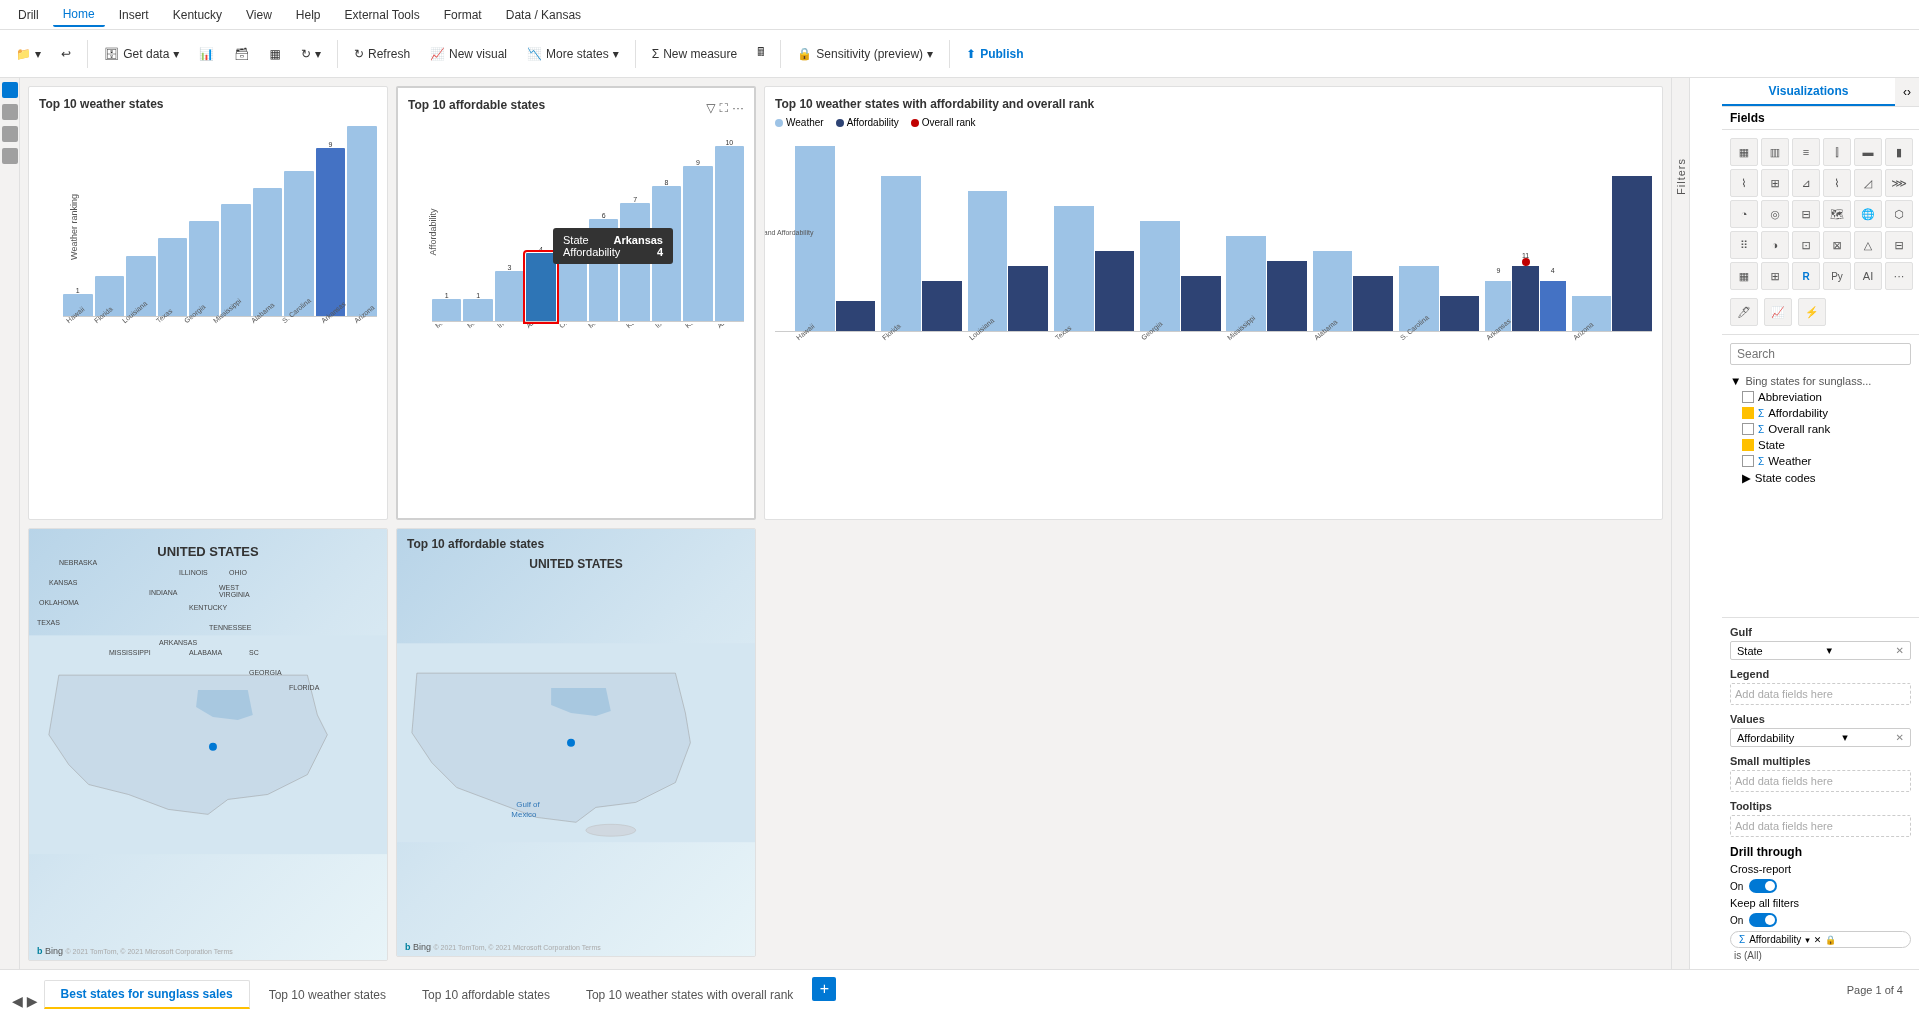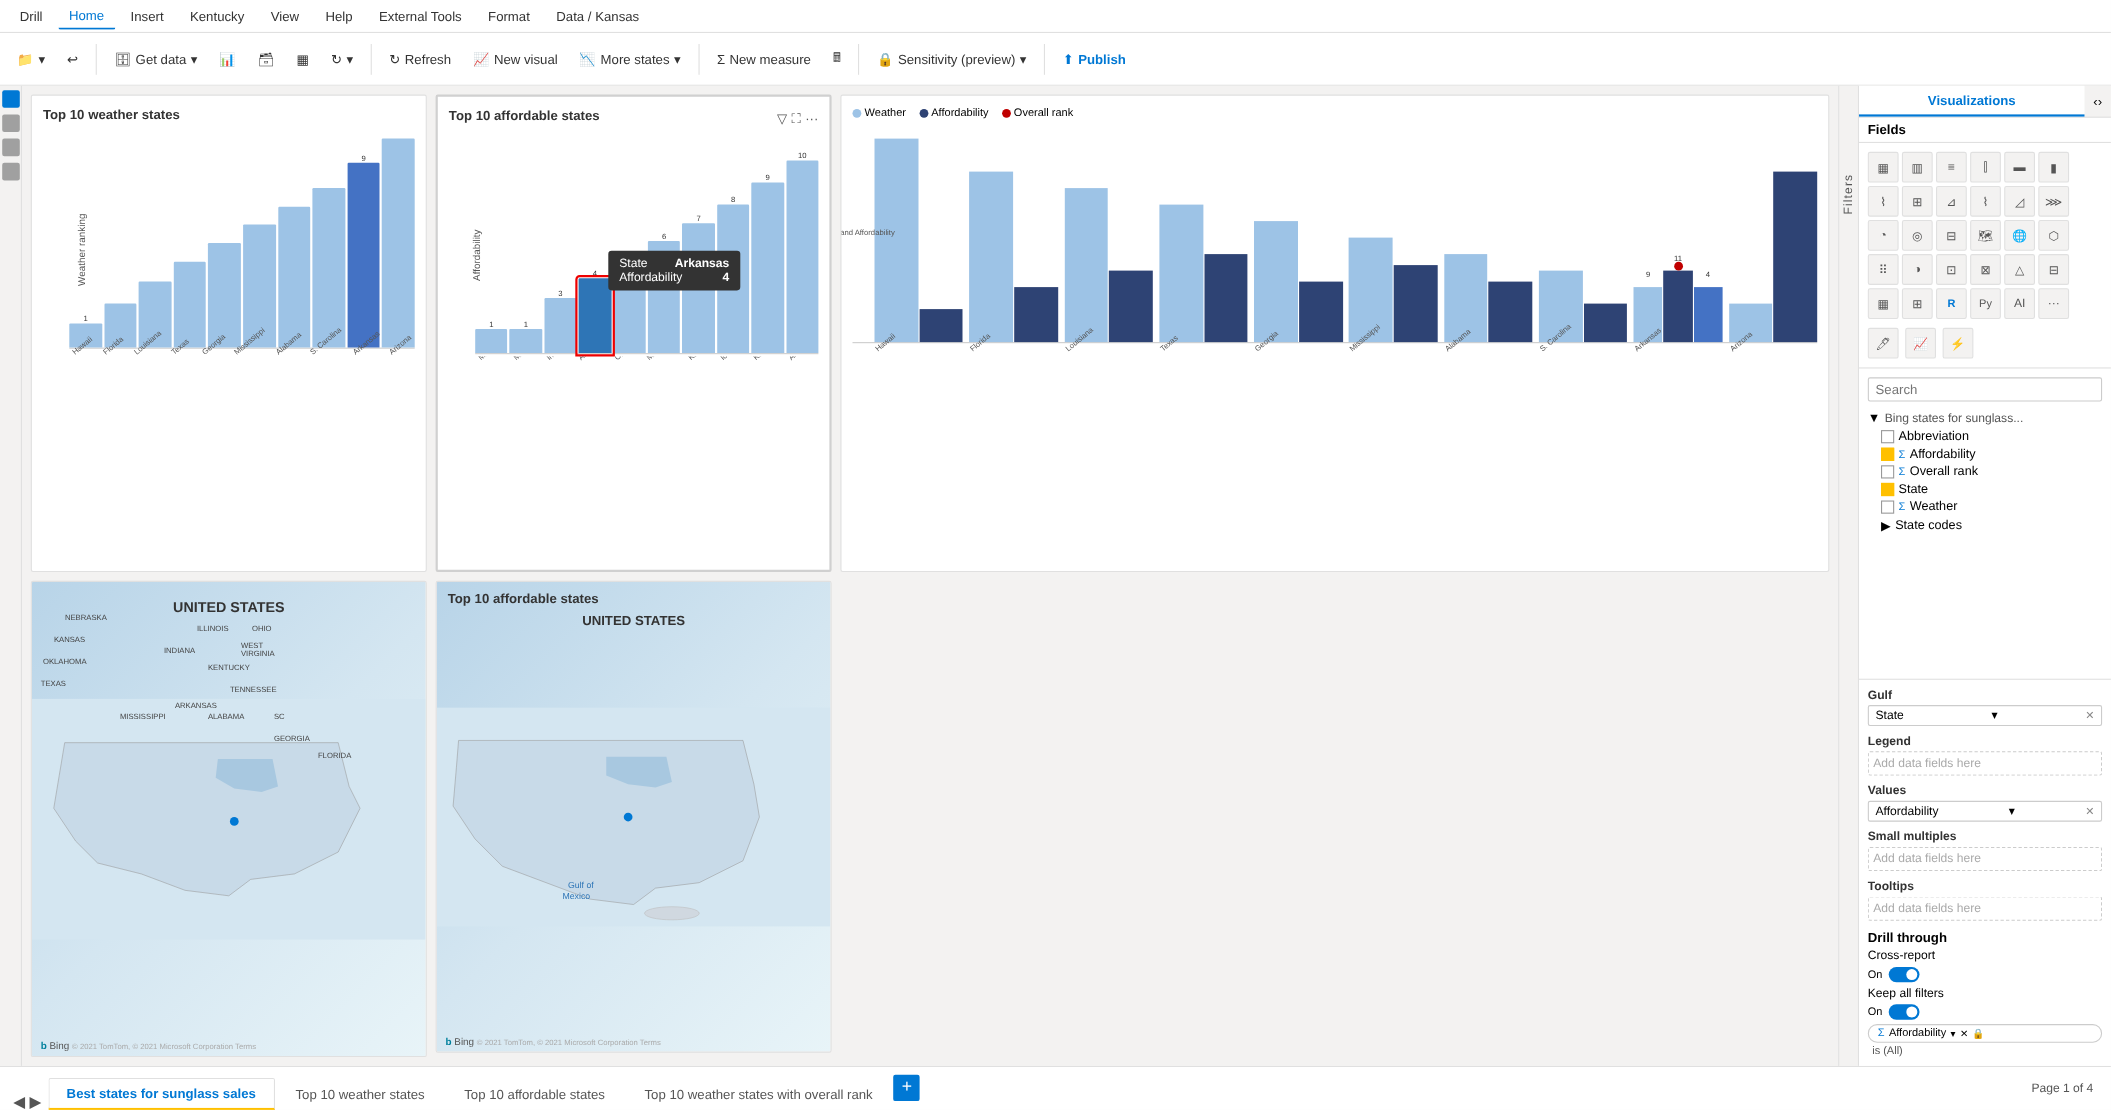--- a/index.html
+++ b/index.html
@@ -38,21 +38,21 @@
 
     
     .canvas-area {
       flex: 1; background: #f3f2f1; padding: 8px; overflow: hidden;
       position: relative;
     }
 
     
     .right-panel {
       width: 230px; background: #fff; border-left: 1px solid #e0e0e0;
-      display: flex; flex-direction: column;
+      display: flex; flex-direction: column; padding-left: 32px;
     }
 
     
     .filters-sidebar {
       width: 18px; background: #f3f2f1; border-left: 1px solid #e0e0e0;
       display: flex; flex-direction: column; align-items: center; padding-top: 80px;
     }
     .filters-label {
       writing-mode: vertical-rl; transform: rotate(180deg); font-size: 11px;
       color: #555; letter-spacing: 1px;
@@ -404,20 +404,21 @@
             <span class="tt-bold">Arkansas</span>
           </div>
           <div class="tt-row">
             <span>Affordability</span>
             <span class="tt-bold">4</span>
           </div>
         </div>
       </div>
 
       <div class="chart-box">
+        <div class="chart-title">Top 10 weather states with affordability and overall rank</div>
         <div class="legend">
           <div class="legend-item">
             <div class="legend-dot" style="background:#9dc3e6;"></div>
             <span>Weather</span>
           </div>
           <div class="legend-item">
             <div class="legend-dot" style="background:#2e4374;"></div>
             <span>Affordability</span>
           </div>
           <div class="legend-item">

